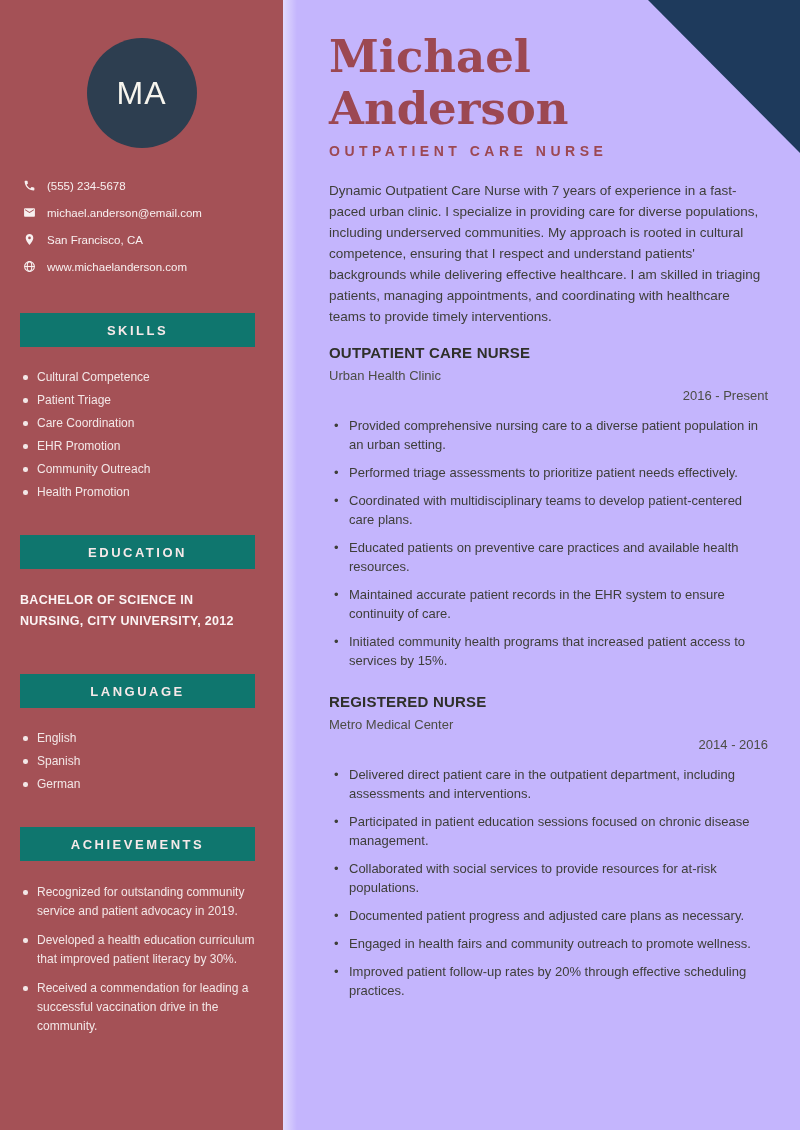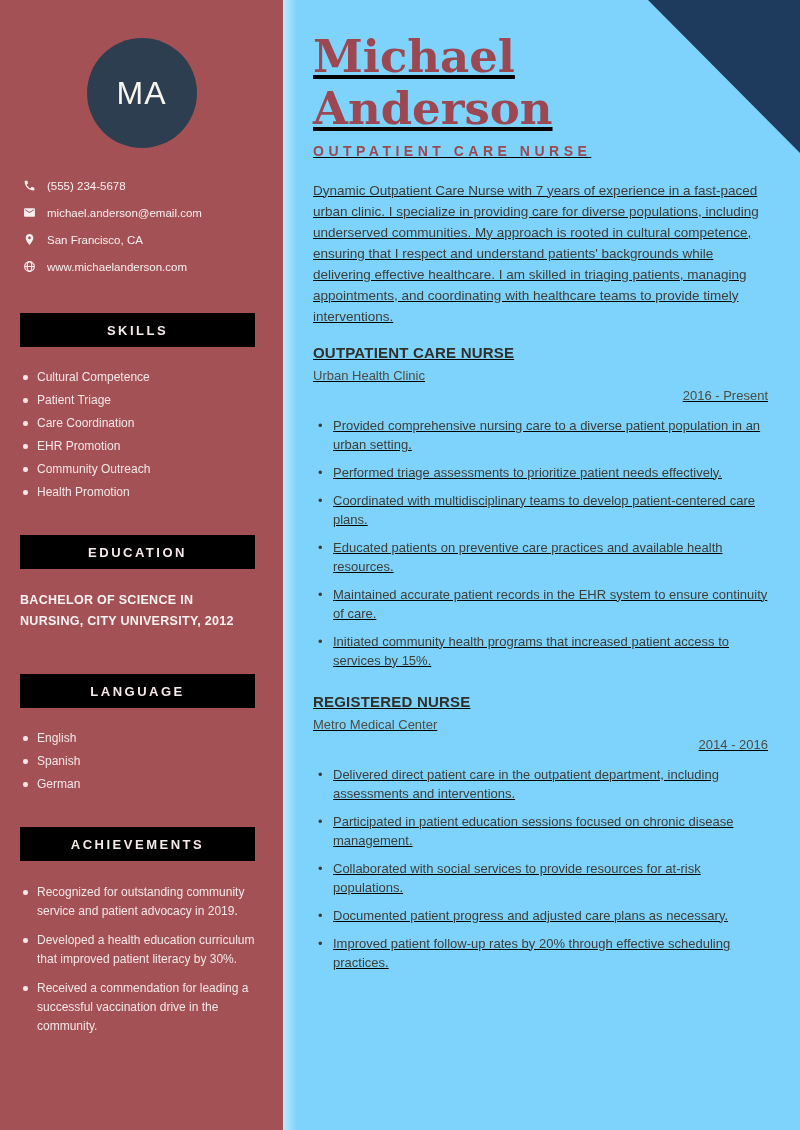--- a/index.html
+++ b/index.html
@@ -10,41 +10,41 @@
   
   .sidebar { width:283px; flex-shrink:0; background:#a45156; color:#f6eded; }
   .avatar { width:110px; height:110px; border-radius:50%; background:#2d3e50;
             margin:38px auto 0; display:flex; align-items:center; justify-content:center;
             color:#f7f5ee; font-size:32px; font-weight:400; letter-spacing:1px; }
   .contact { margin:31px 22px 0 20px; }
   .contact-row { display:flex; align-items:center; gap:11px; margin-bottom:14px;
                  font-size:11.5px; color:#f8f0f0; }
   .contact-row svg { width:13px; height:13px; flex-shrink:0; margin-left:3px; }
 
-  .band { background:#000000; height:34px; margin:0 28px 0 20px;
+  .band { background:#0f766e; height:34px; margin:0 28px 0 20px;
           display:flex; align-items:center; justify-content:center;
           font-size:13px; font-weight:bold; letter-spacing:2.5px; color:#f6e9e9; }
   .band-skills { margin-top:40px; }
   .band-education { margin-top:35px; }
   .band-language { margin-top:42px; }
   .band-achievements { margin-top:35px; }
 
   ul.side-list { list-style:none; margin:22px 24px 0 20px; }
   ul.side-list li { position:relative; padding-left:17px; font-size:12px;
                     line-height:16px; margin-bottom:7px; color:#f3e7e7; }
   ul.side-list li::before { content:''; position:absolute; left:3px; top:6px;
                     width:4.5px; height:4.5px; border-radius:50%; background:#f3e7e7; }
   ul.side-list.wrap li { line-height:19px; margin-bottom:10px; }
   ul.side-list.wrap li::before { top:7px; }
 
   .degree { margin:21px 24px 0 20px; font-size:12.5px; font-weight:bold;
             line-height:21px; letter-spacing:.3px; color:#fbf4f4; text-transform:uppercase; }
 
   
-  .main { flex:1; background:#7dd3fc; position:relative; padding:0 32px 0 30px;text-decoration:underline; }
+  .main { flex:1; background:#c4b5fd; position:relative; padding:0 32px 0 46px; }
   .main::before { content:''; position:absolute; left:0; top:0; bottom:0; width:14px;
                   background:linear-gradient(90deg, rgba(255,255,255,.5), rgba(255,255,255,0)); }
   .corner-triangle { position:absolute; top:0; right:0; width:152px; height:153px;
                      background:#1e3a5c; clip-path:polygon(0 0, 100% 0, 100% 100%); }
   .name { margin-top:31px; font-family:"DejaVu Serif", serif; font-weight:bold;
           font-size:45px; line-height:1.15; color:#9c4852; position:relative; z-index:1; }
   .role { margin-top:8px; font-size:14px; font-weight:bold; letter-spacing:4.5px;
           color:#9c4852; }
   .summary { margin-top:21px; font-size:13.5px; line-height:21px; color:#3e3e39;
              position:relative; z-index:1; }
@@ -170,18 +170,19 @@
     <div class="job">
       <div class="job-title">REGISTERED NURSE</div>
       <div class="job-company">Metro Medical Center</div>
       <div class="job-dates">2014 - 2016</div>
       <ul class="job-bullets">
 
       <li>Delivered direct patient care in the outpatient department, including assessments and interventions.</li>
           <li>Participated in patient education sessions focused on chronic disease management.</li>
           <li>Collaborated with social services to provide resources for at-risk populations.</li>
           <li>Documented patient progress and adjusted care plans as necessary.</li>
+          <li>Engaged in health fairs and community outreach to promote wellness.</li>
           <li>Improved patient follow-up rates by 20% through effective scheduling practices.</li>
         </ul>
     </div>
 
   </section>
 </div>
 
 </body></html>

